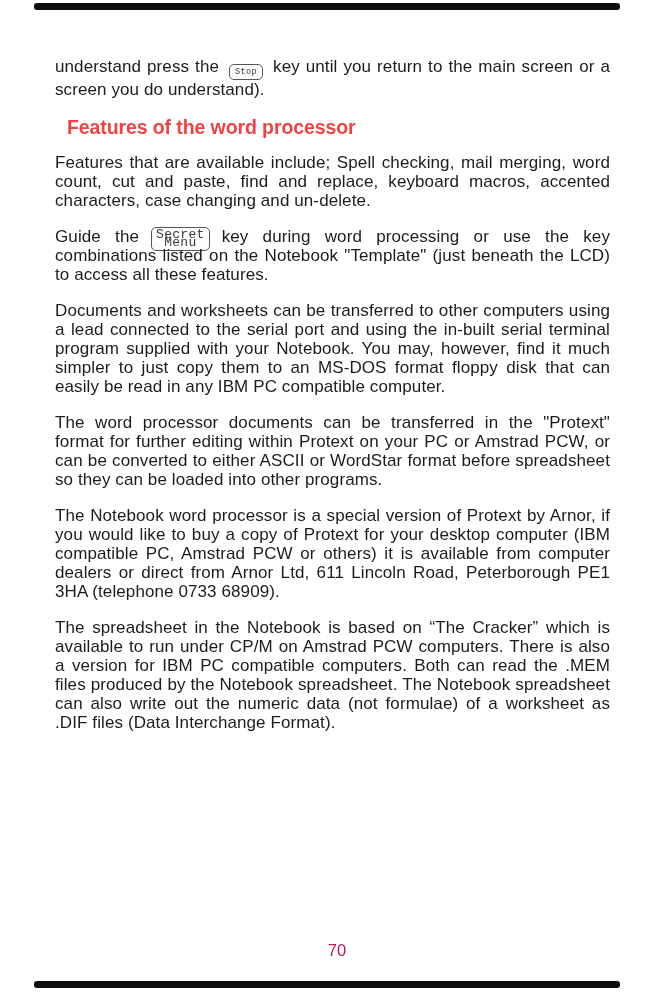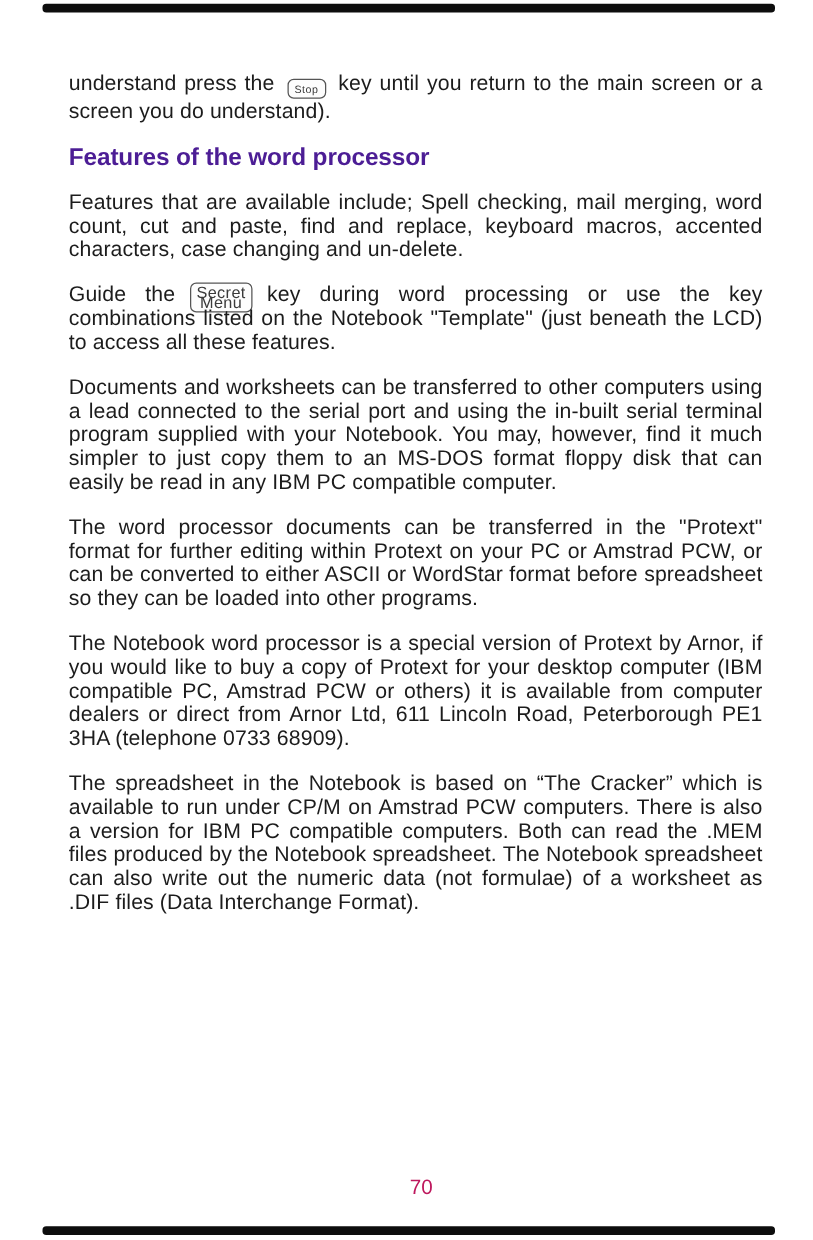--- a/index.html
+++ b/index.html
@@ -34,35 +34,36 @@
   }
   p.body-text {
     margin: 0 0 17px 0;
     font-size: 17px;
     line-height: 19px;
     text-align: justify;
     letter-spacing: 0.1px;
     color: #1c1c1c;
   }
   h2.section-heading {
-    margin: 0 0 15px 0;
+    margin: 0 0 15px 12px;
     font-size: 19.5px;
     line-height: 22px;
     font-weight: bold;
-    color: #4c1d95;
+    color: #ef4444;
     letter-spacing: -0.1px;
   }
   .key {
     display: inline-block;
     border: 1.5px solid #555;
     border-radius: 5px;
     background: #fdfdfd;
     color: #3a3a3a;
     text-align: center;
     box-sizing: border-box;
+    font-family: Liberation Mono, monospace;
   }
   .key-stop {
     font-size: 8.5px;
     line-height: 9px;
     padding: 3px 5px 2px 5px;
     margin: 0 10px;
     vertical-align: -2px;
     letter-spacing: 0.4px;
   }
   .key-menu {

